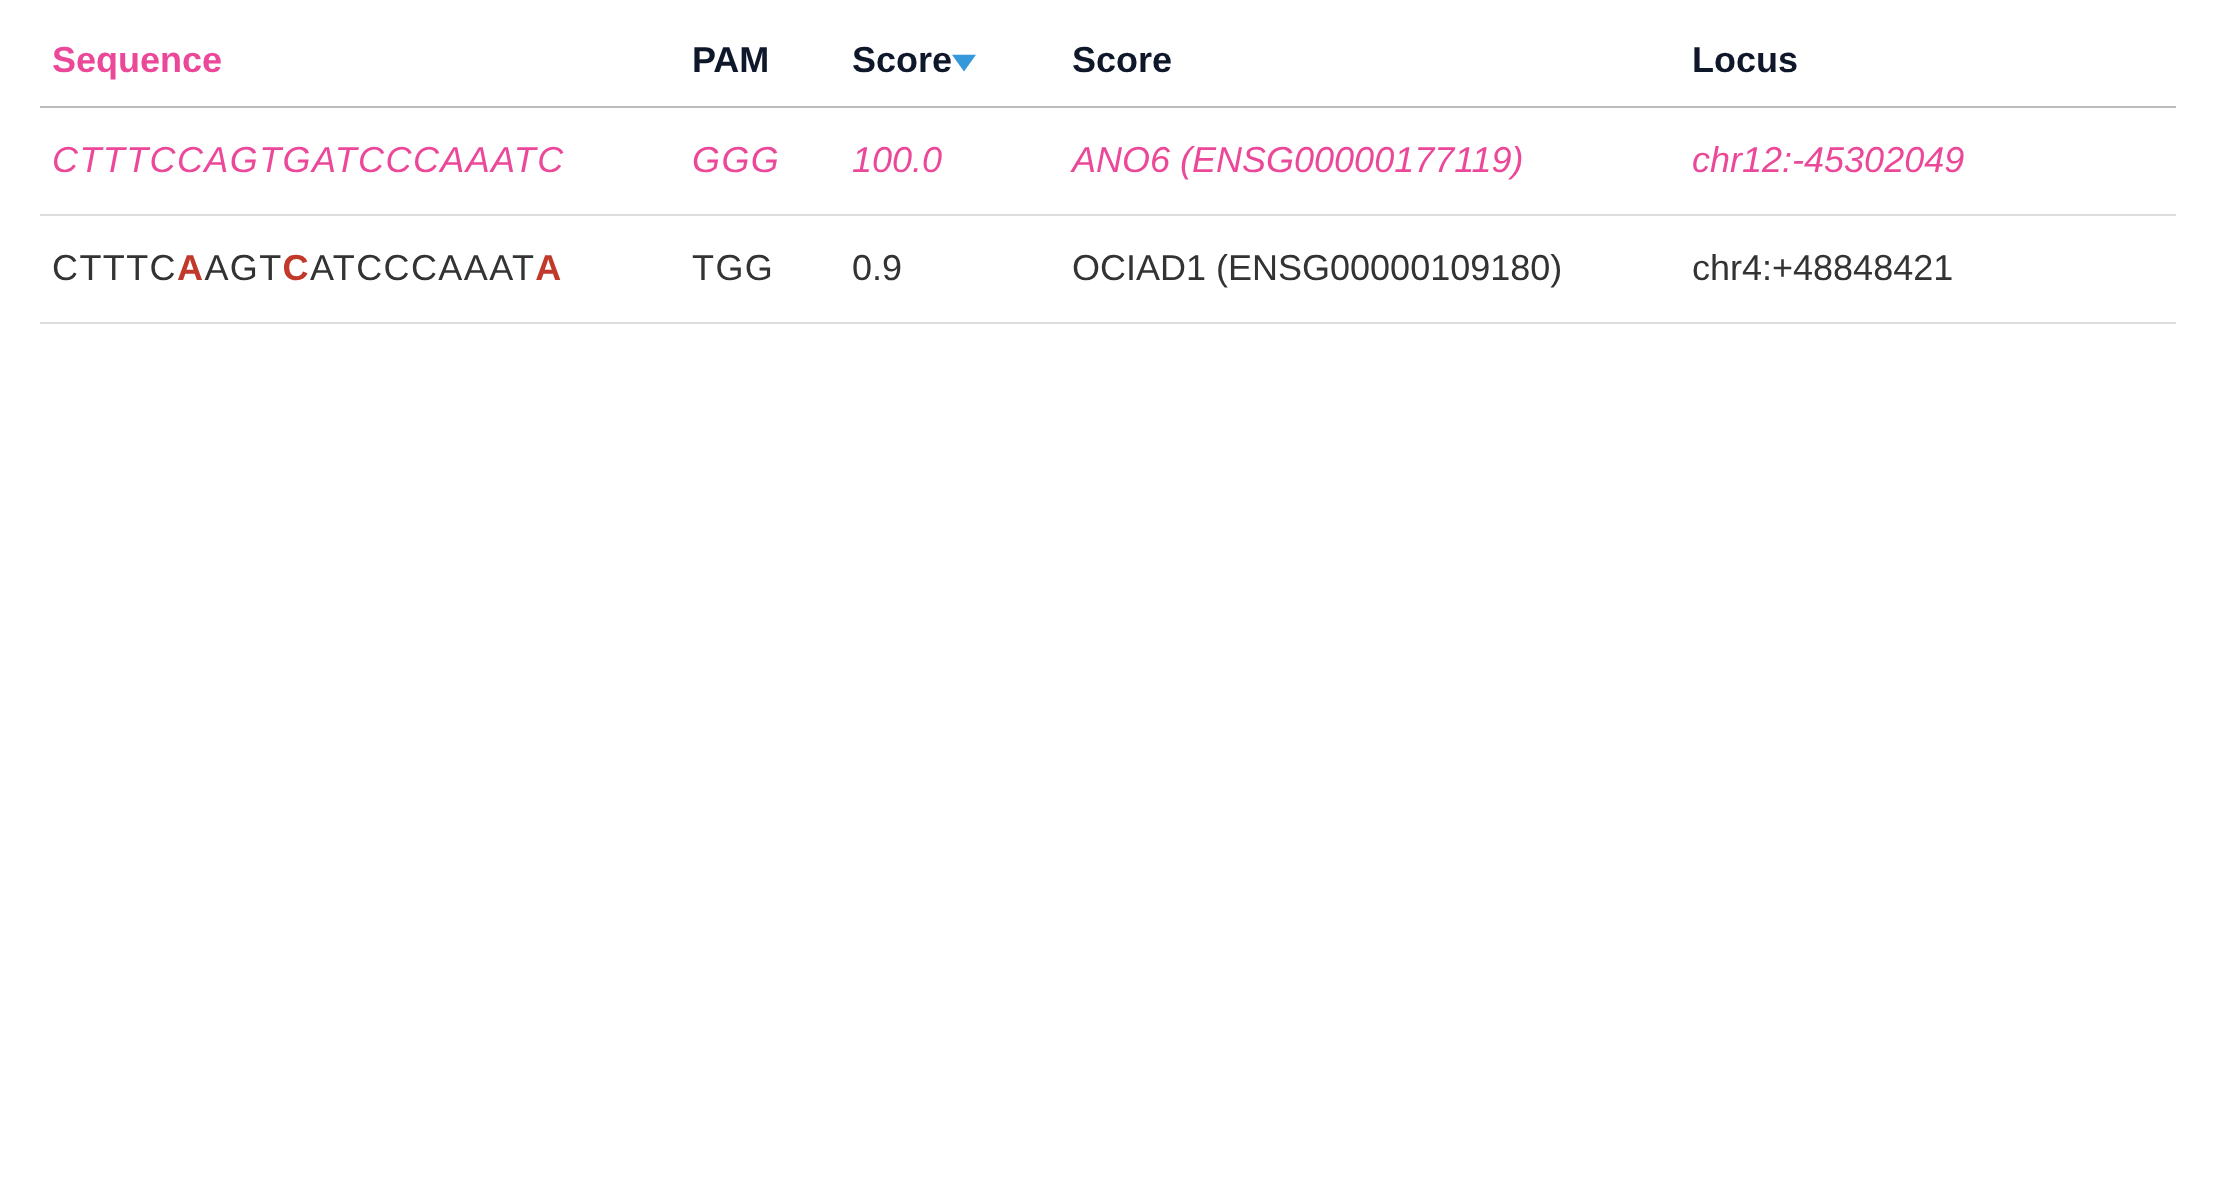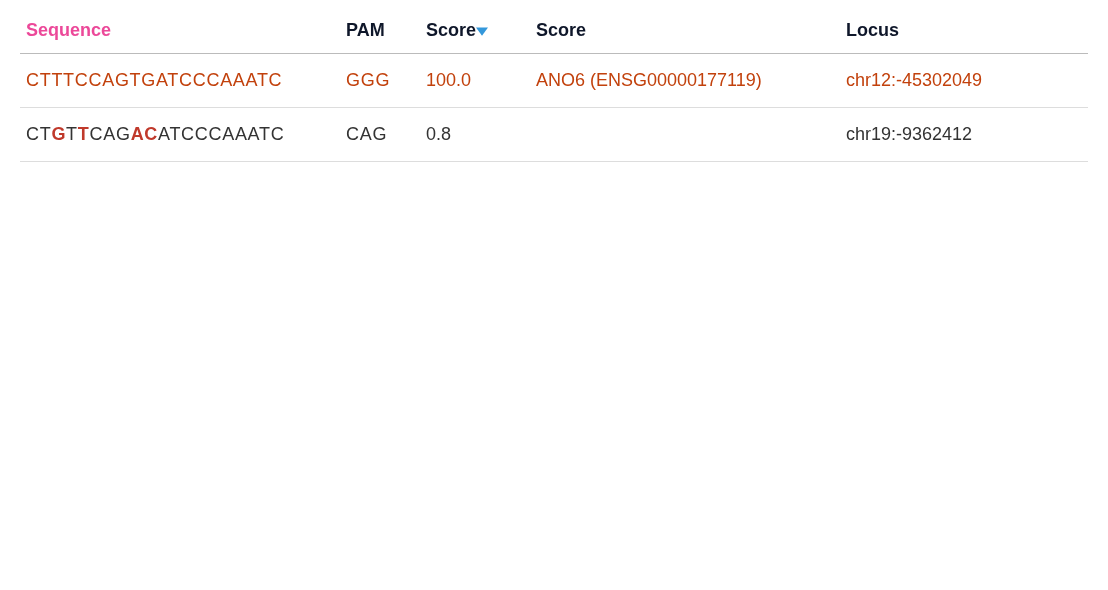--- a/index.html
+++ b/index.html
@@ -53,21 +53,22 @@
       padding: 14px 6px;
       border-bottom: 1px solid #ddd;
       vertical-align: top;
       color: #333;
       line-height: 1.4;
       word-wrap: break-word;
       overflow-wrap: break-word;
     }
 
     tbody tr.reference td {
-      color: #c2410c;
+      color: #ec4899;
+      font-style: italic;
     }
 
     .mono {
       font-family: "Helvetica Neue", Arial, sans-serif;
       letter-spacing: 0.7px;
     }
 
     .mismatch {
       color: #c0392b;
       font-weight: 600;
@@ -116,20 +117,20 @@
   </thead>
   <tbody id="tbody">
       <tr class="reference">
         <td class="mono">CTTTCCAGTGATCCCAAATC</td>
         <td class="mono">GGG</td>
         <td>100.0</td>
         <td>ANO6 (ENSG00000177119)</td>
         <td>chr12:-45302049</td>
       </tr>
       <tr>
-        <td class="mono">CT<span class="mismatch">G</span>T<span class="mismatch">T</span>CAG<span class="mismatch">AC</span>ATCCCAAATC</td>
-        <td class="mono">CAG</td>
-        <td>0.8</td>
-        <td></td>
-        <td>chr19:-9362412</td>
+        <td class="mono">CTTTC<span class="mismatch">A</span>AGT<span class="mismatch">C</span>ATCCCAAAT<span class="mismatch">A</span></td>
+        <td class="mono">TGG</td>
+        <td>0.9</td>
+        <td>OCIAD1 (ENSG00000109180)</td>
+        <td>chr4:+48848421</td>
       </tr>
     </tbody>
 </table>
 
 </body></html>

